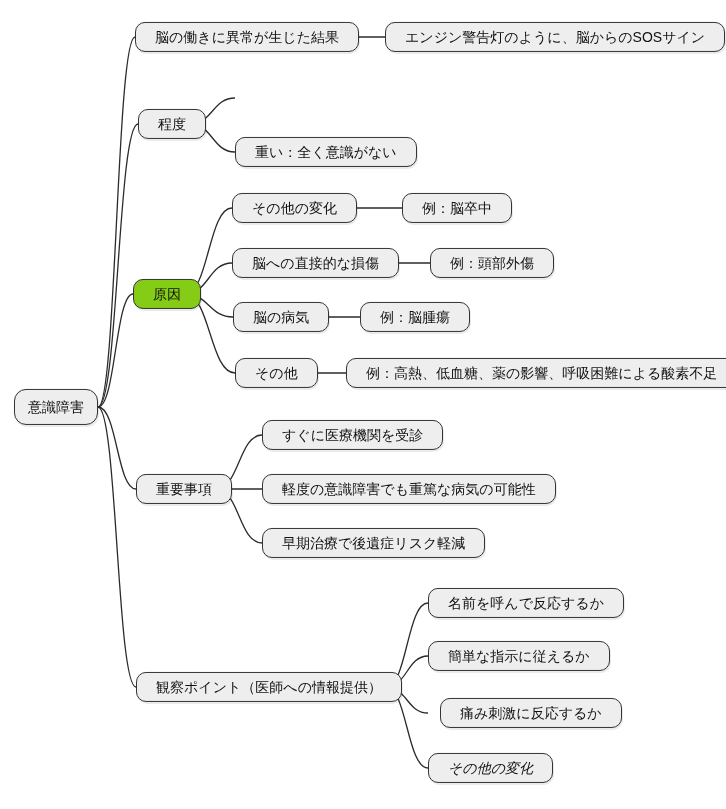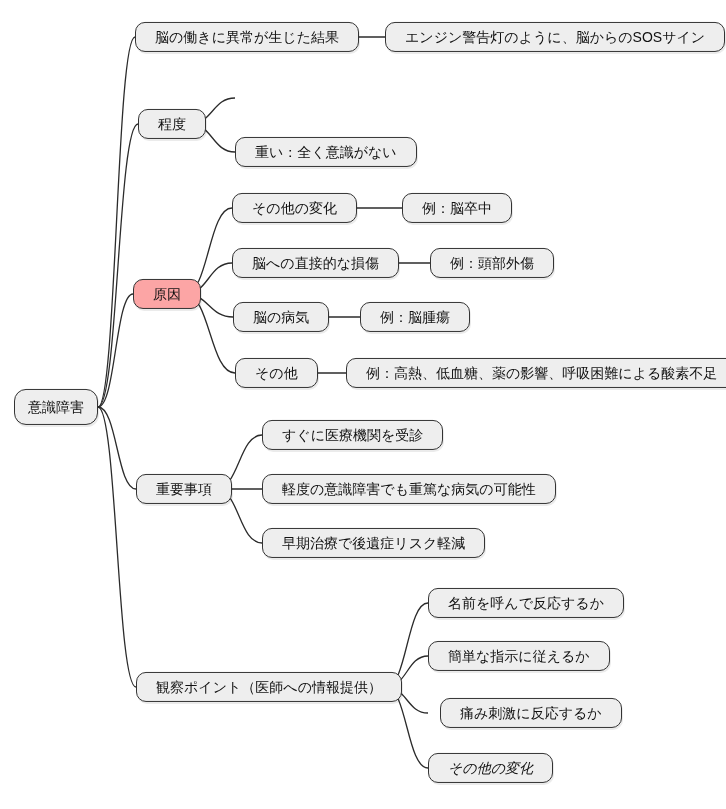--- a/index.html
+++ b/index.html
@@ -77,21 +77,21 @@
 
   <div class="node" style="left: 135px; top: 37px; background: rgb(238, 238, 238); border-color: rgb(51, 51, 51); color: rgb(17, 17, 17);">脳の働きに異常が生じた結果</div>
 
   <div class="node" style="left: 385px; top: 37px; background: rgb(238, 238, 238); border-color: rgb(51, 51, 51); color: rgb(17, 17, 17);">エンジン警告灯のように、脳からのSOSサイン</div>
 
   <div class="node" style="left: 138px; top: 124px; background: rgb(238, 238, 238); border-color: rgb(51, 51, 51); color: rgb(17, 17, 17);">程度</div>
 
 
   <div class="node" style="left: 235px; top: 152px; background: rgb(238, 238, 238); border-color: rgb(51, 51, 51); color: rgb(17, 17, 17);">重い：全く意識がない</div>
 
-  <div class="node" style="left: 133px; top: 294px; background: #fca5a5; border-color: rgb(51, 51, 51); color: rgb(17, 17, 17);">原因</div>
+  <div class="node" style="left: 133px; top: 294px; background: #84cc16; border-color: rgb(51, 51, 51); color: rgb(17, 17, 17);">原因</div>
 
   <div class="node" style="left: 232px; top: 208px; background: rgb(238, 238, 238); border-color: rgb(51, 51, 51); color: rgb(17, 17, 17);">その他の変化</div>
 
   <div class="node" style="left: 402px; top: 208px; background: rgb(238, 238, 238); border-color: rgb(51, 51, 51); color: rgb(17, 17, 17);">例：脳卒中</div>
 
   <div class="node" style="left: 430px; top: 263px; background: rgb(238, 238, 238); border-color: rgb(51, 51, 51); color: rgb(17, 17, 17);">例：頭部外傷</div>
 
   <div class="node" style="left: 232px; top: 263px; background: rgb(238, 238, 238); border-color: rgb(51, 51, 51); color: rgb(17, 17, 17);">脳への直接的な損傷</div>
 
   <div class="node" style="left: 233px; top: 317px; background: rgb(238, 238, 238); border-color: rgb(51, 51, 51); color: rgb(17, 17, 17);">脳の病気</div>

